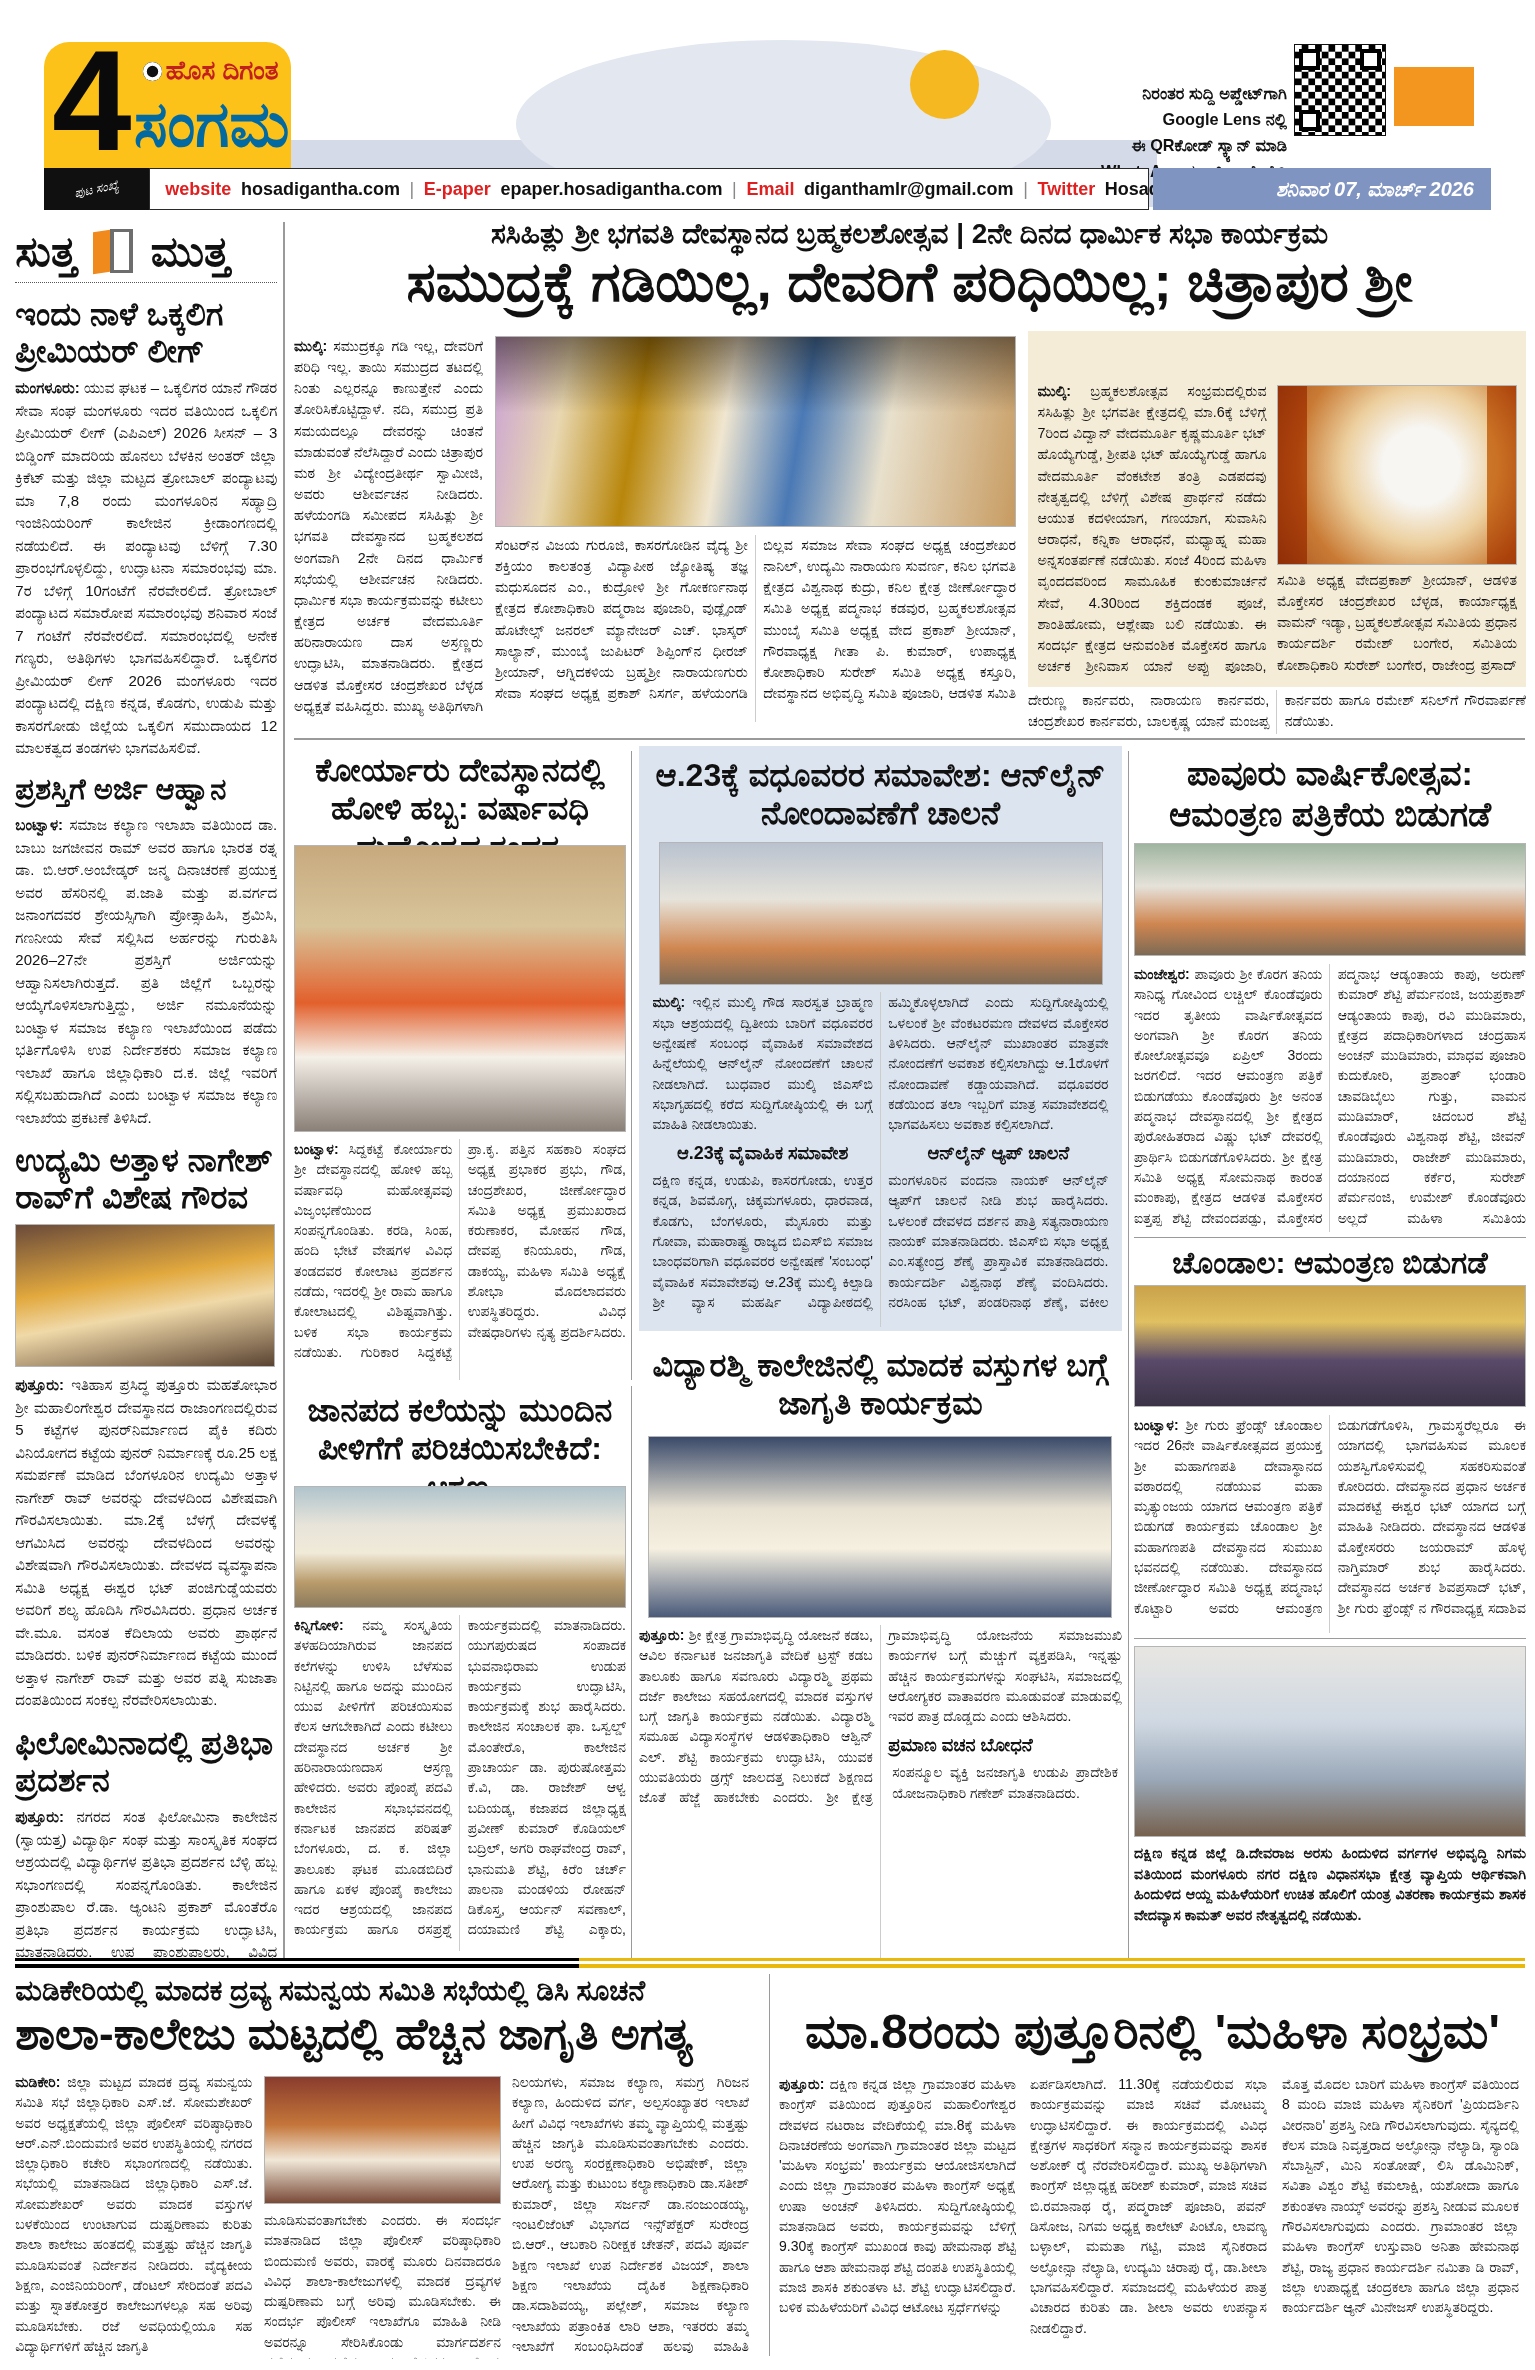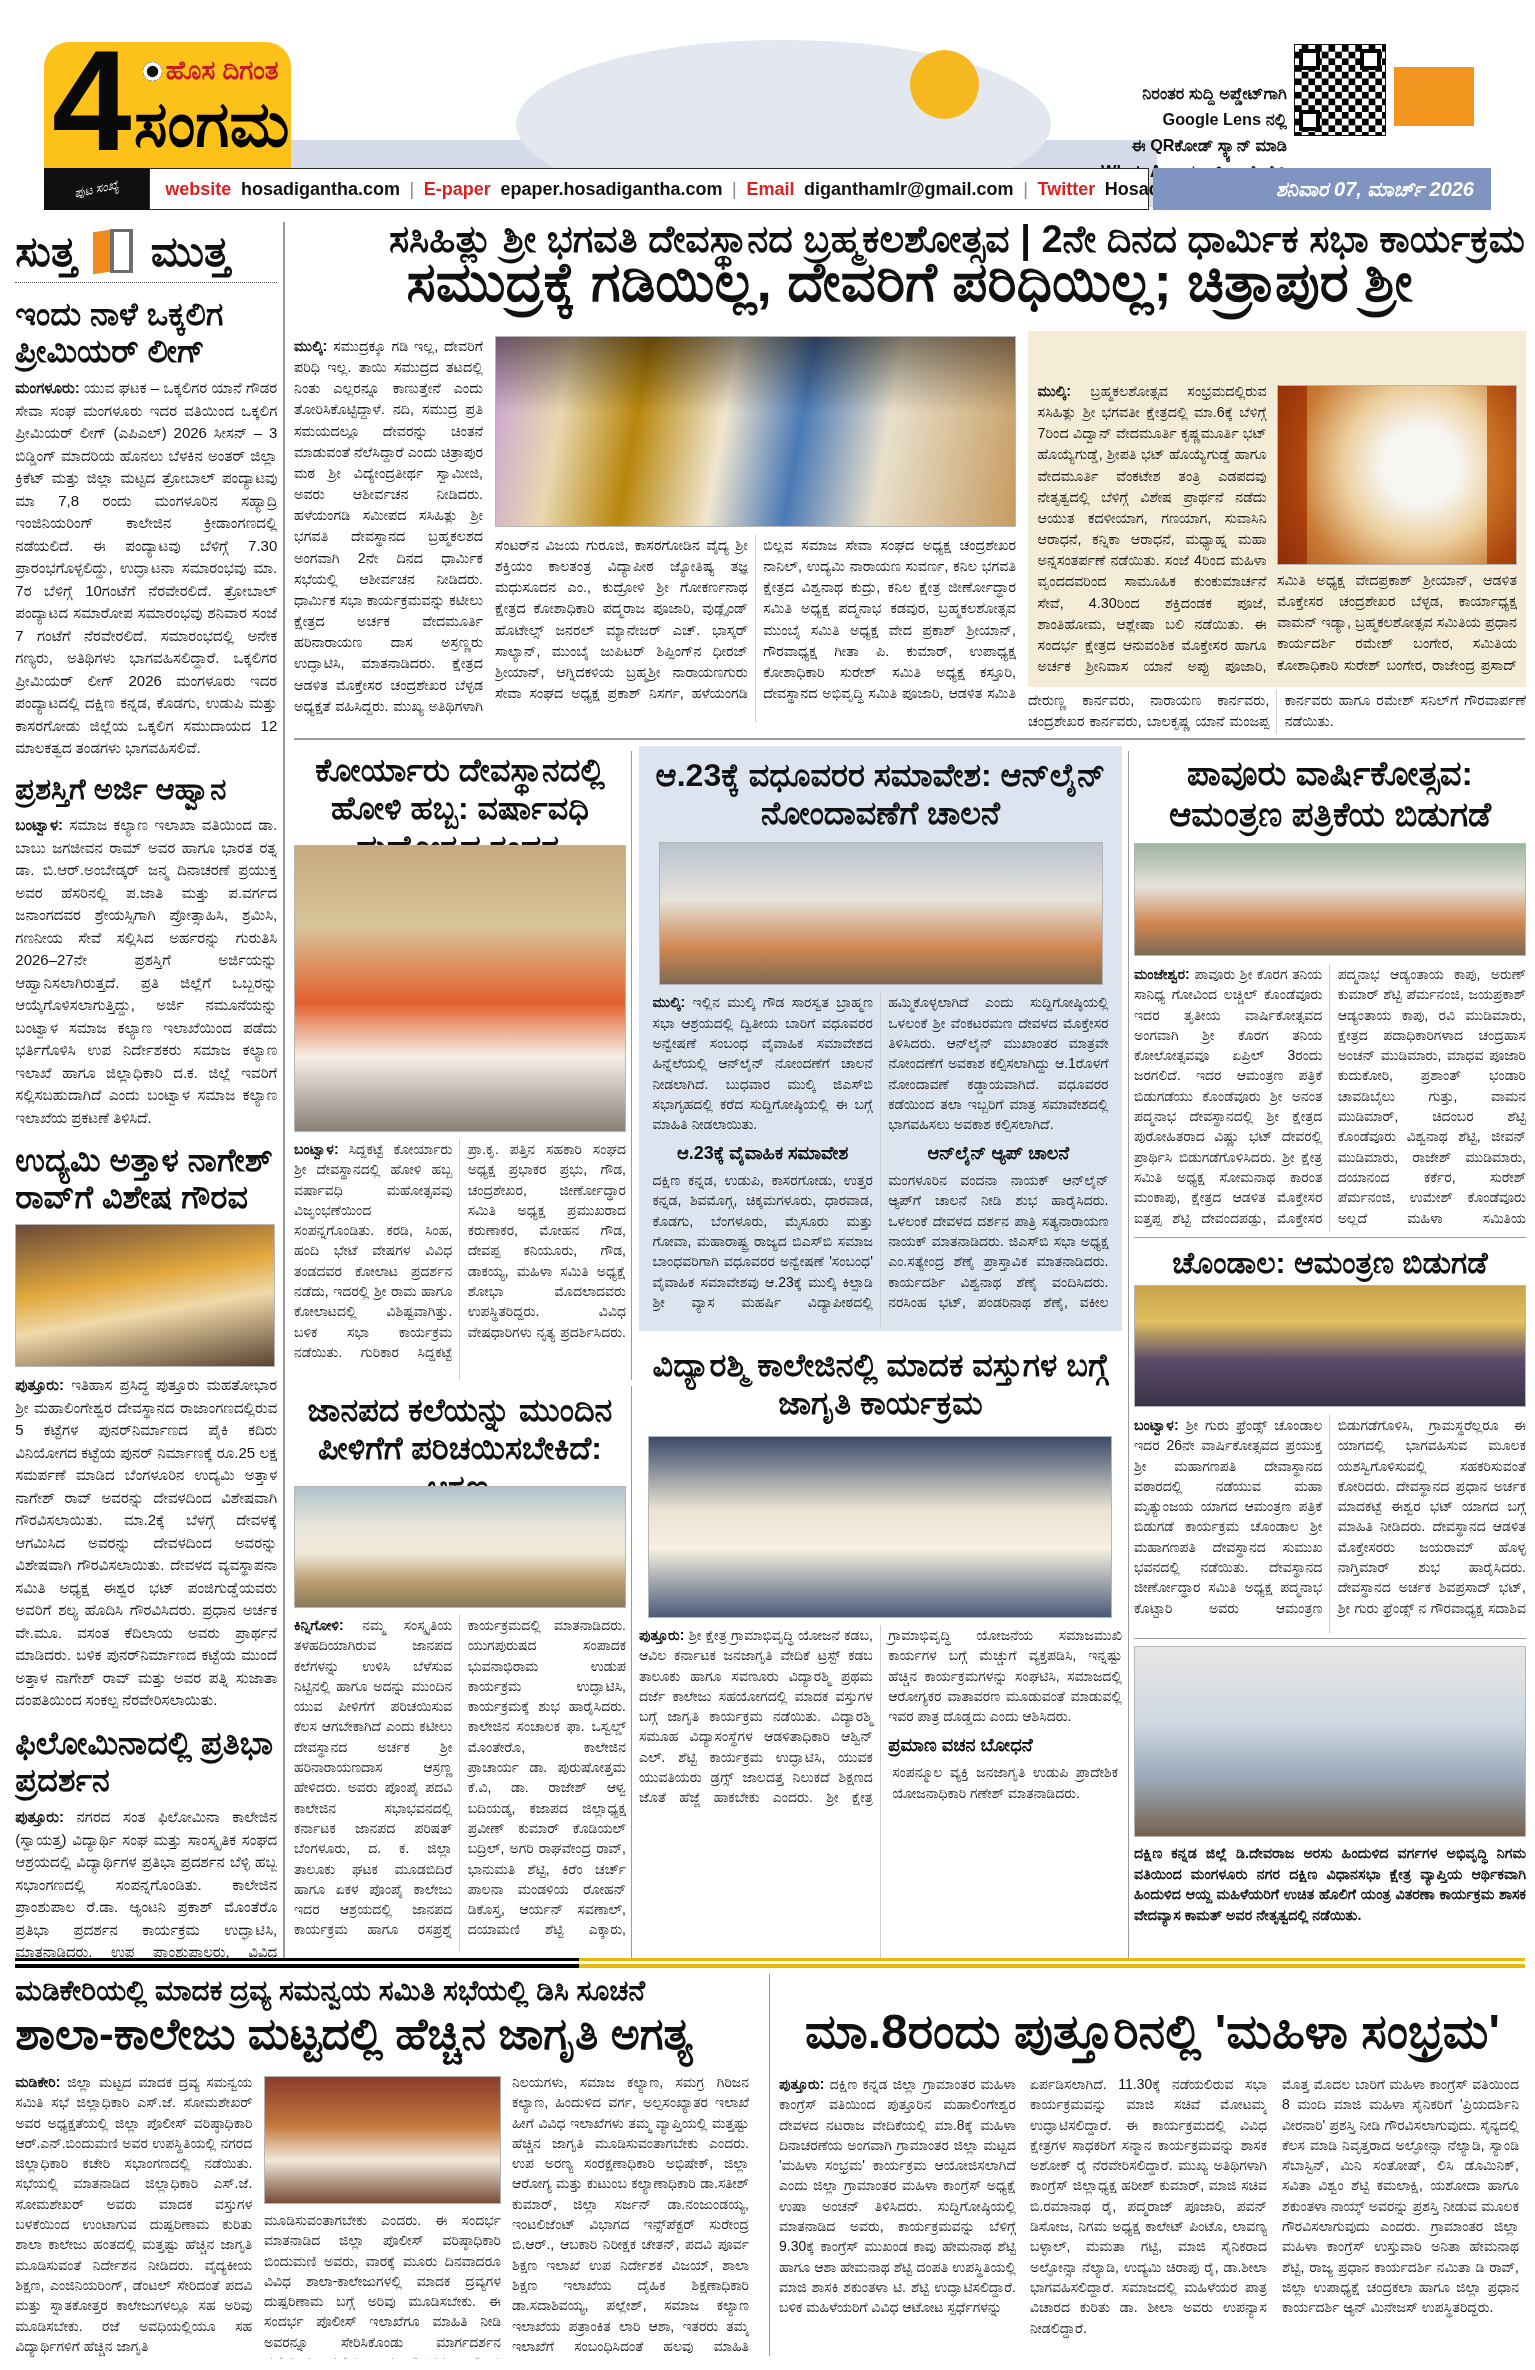--- a/index.html
+++ b/index.html
@@ -7,21 +7,21 @@
         font-family:"Liberation Sans","DejaVu Sans",sans-serif;color:#111;}
   .abs{position:absolute;}
   .clip{overflow:hidden;}
   .just{text-align:justify;}
   
   .yellow-block{left:44px;top:42px;width:247px;height:164px;background:#fcc219;border-radius:25px;}
   .page-num{left:52px;top:29px;font-size:143px;line-height:1;font-weight:800;color:#0a0a0a;}
   .brand-top{left:143px;top:55px;font-size:26px;font-weight:800;color:#c21f1f;white-space:nowrap;}
   .eye{display:inline-block;width:19px;height:19px;border-radius:50%;background:#111;
        box-shadow:inset 0 0 0 3.8px #fff, inset 0 0 0 7.6px #111;vertical-align:-1.9px;margin-right:3.8px;}
-  .brand{left:134px;top:88px;font-size:63px;font-weight:800;color:#000000;white-space:nowrap;}
+  .brand{left:134px;top:88px;font-size:63px;font-weight:800;color:#0369a1;white-space:nowrap;}
   .mast-band{left:287px;top:140px;width:870px;height:67px;background:#d5dae8;}
   .mast-ellipse{left:516px;top:40px;width:535px;height:168px;background:#e3e7f0;border-radius:50%;}
   .sun{left:910px;top:50px;width:69px;height:69px;border-radius:50%;background:#f6b821;}
   .paper-title{left:478px;top:59px;width:535px;text-align:center;font-size:76px;line-height:1.05;
                font-weight:800;color:#070707;}
   .promo{left:1059px;top:50px;width:228px;text-align:right;font-size:16.3px;line-height:1.6;font-weight:600;margin-top:30px;}
   .qr{left:1294px;top:44px;width:90px;height:90px;border:1.9px solid #111;
       background:repeating-conic-gradient(#000 0% 25%, #fff 0% 50%) 0 0/13.4px 13.4px;}
   .qr .fp{position:absolute;width:21px;height:21px;background:#fff;border:4.8px solid #000;box-sizing:border-box;}
   .orange-block{left:1394px;top:67px;width:80px;height:59px;background:#f2961f;}
@@ -58,21 +58,21 @@
           linear-gradient(90deg,#d98a3a 0 12%,transparent 12% 88%,#d98a3a 88%);background-blend-mode:multiply;}
   .p-drums{background:linear-gradient(180deg,#c8a97e 0%,#d8c49a 28%,#e2602c 55%,#f5f0e8 74%,#8a8078 100%);}
   .p-gsb{background:linear-gradient(180deg,#b9c2cf,#e6e3da 40%,#cf8650 75%,#7d6a55);}
   .p-pav{background:linear-gradient(180deg,#9fb5a0,#e5e2da 38%,#cf8650 72%,#7d6a55);}
   .p-cho{background:linear-gradient(180deg,#caa24a,#e0c060 30%,#5a4a6a 62%,#3a3346);}
   .p-sew{background:linear-gradient(180deg,#e8e6e2,#cfd8e2 40%,#9aa8b8 70%,#76614e);}
   .p-jan{background:linear-gradient(180deg,#b0c4cc,#e8e4da 32%,#f0ead8 55%,#b89a6a 80%,#8a7a5e);}
   .p-vid{background:linear-gradient(180deg,#3a4a6a,#e8e2d2 40%,#f5f0e0 62%,#4a5a7a);}
   .p-dc{background:linear-gradient(180deg,#8a3c2e,#c4763a 38%,#f0e8d8 66%,#7a4a38);}
   
-  .lead-kicker{left:294px;top:218px;width:1231px;text-align:right;font-size:38px;font-weight:800;}
+  .lead-kicker{left:294px;top:218px;width:1231px;text-align:center;font-size:28px;font-weight:800;}
   .lead-headline{left:294px;top:254px;width:1231px;text-align:center;font-size:55px;font-weight:800;line-height:1.05;}
   .body15 p{margin:0 0 5.7px;font-size:14.3px;line-height:1.48;}
   .flow2{column-count:2;column-gap:15.3px;column-rule:1px solid #ccc;}
   .subhd{font-size:18px;font-weight:800;margin:5.7px 0 3.8px;text-align:center;}
   
   .sidebox{left:1028px;top:331px;width:498px;height:356px;background:#f5ecd7;}
   .sidebox-head{background:#e01b1b;color:#fff;font-size:26px;font-weight:800;padding:6.7px 9.6px;line-height:1.1;}
   
   .mod-head{font-weight:800;text-align:center;line-height:1.2;}
   .bluebox{background:#dce4f0;}

